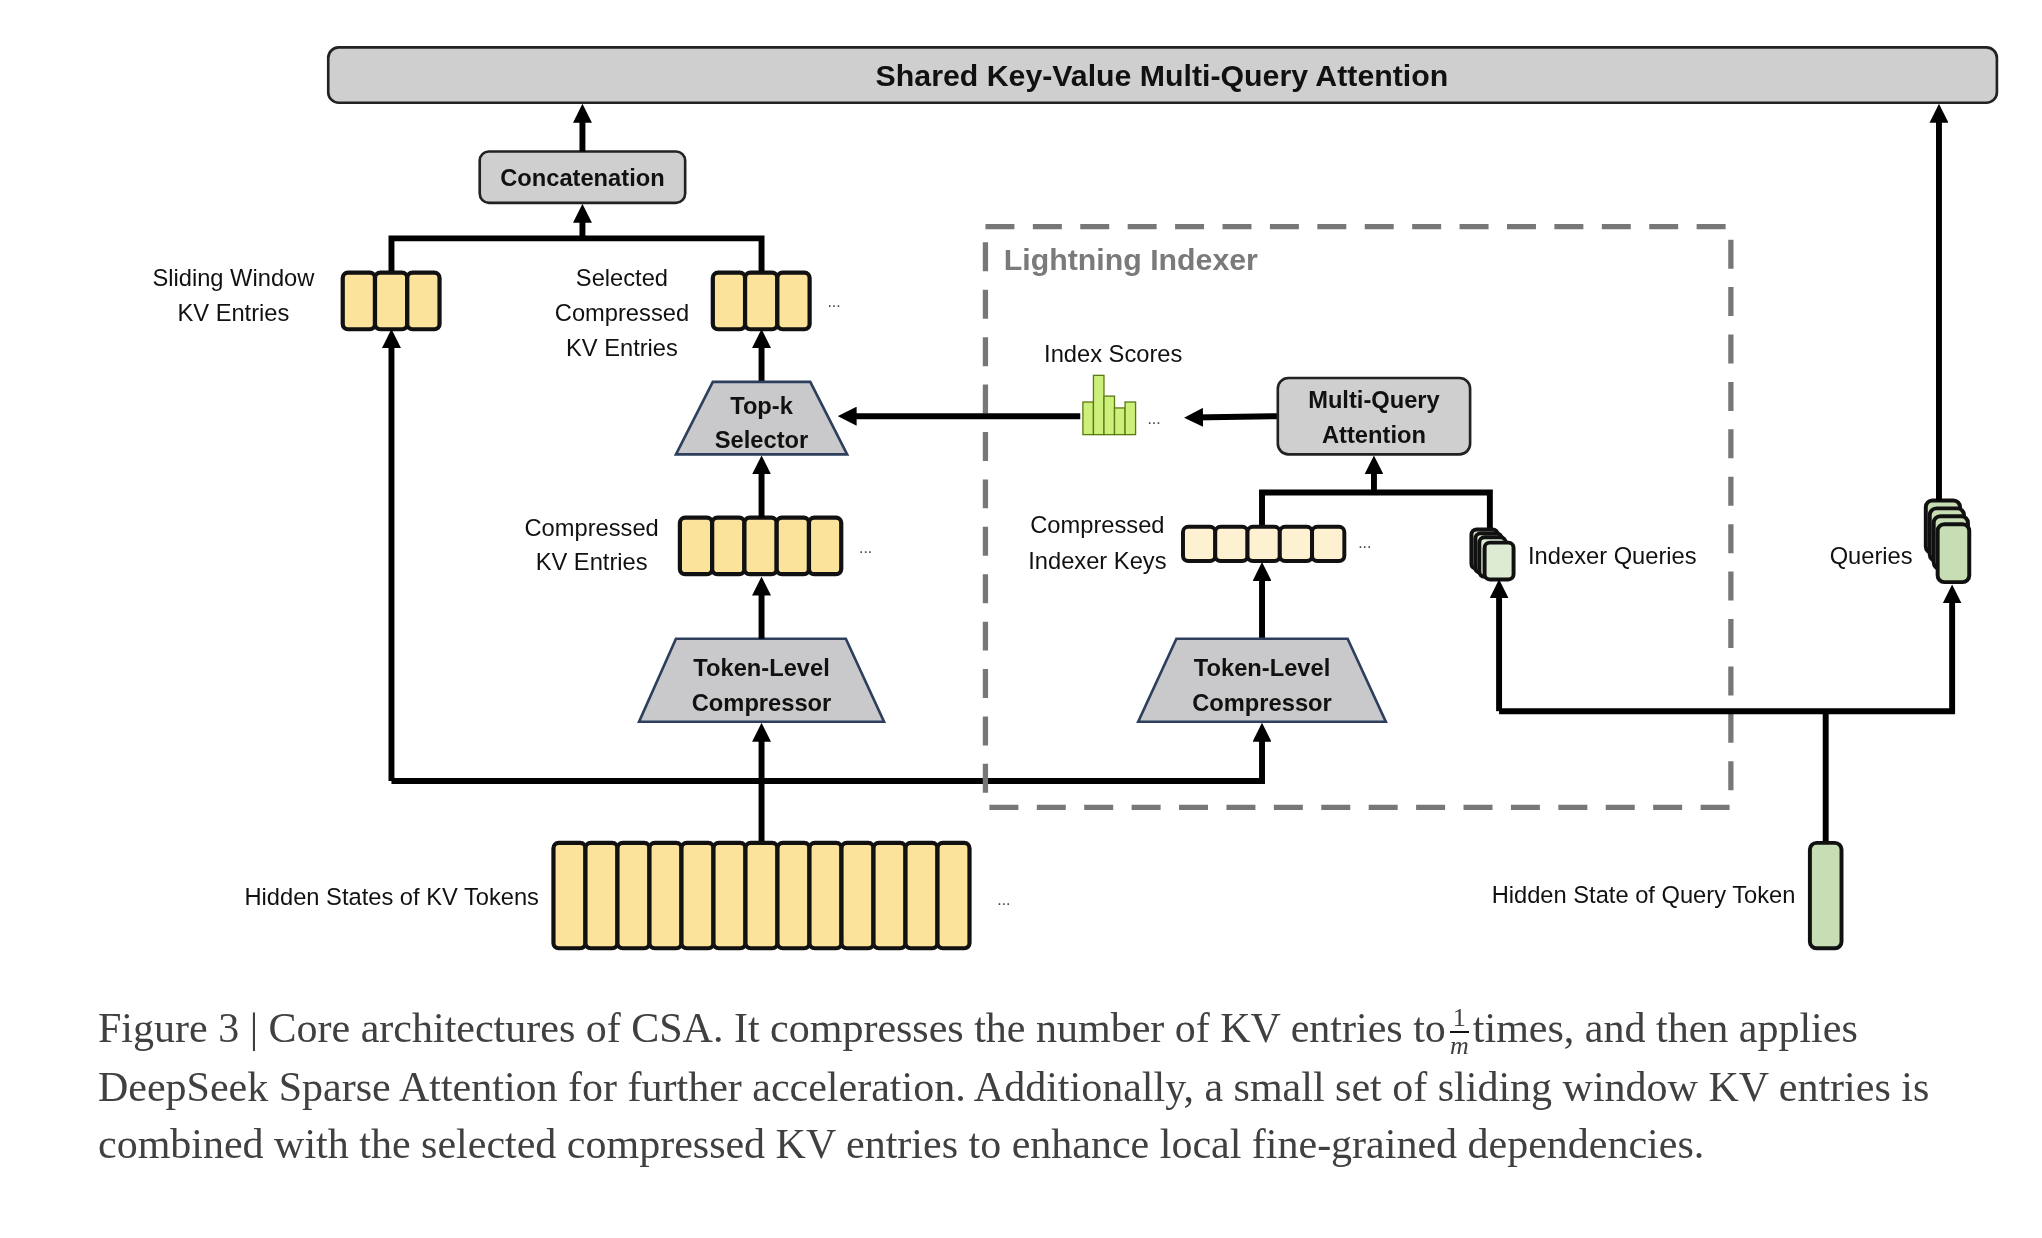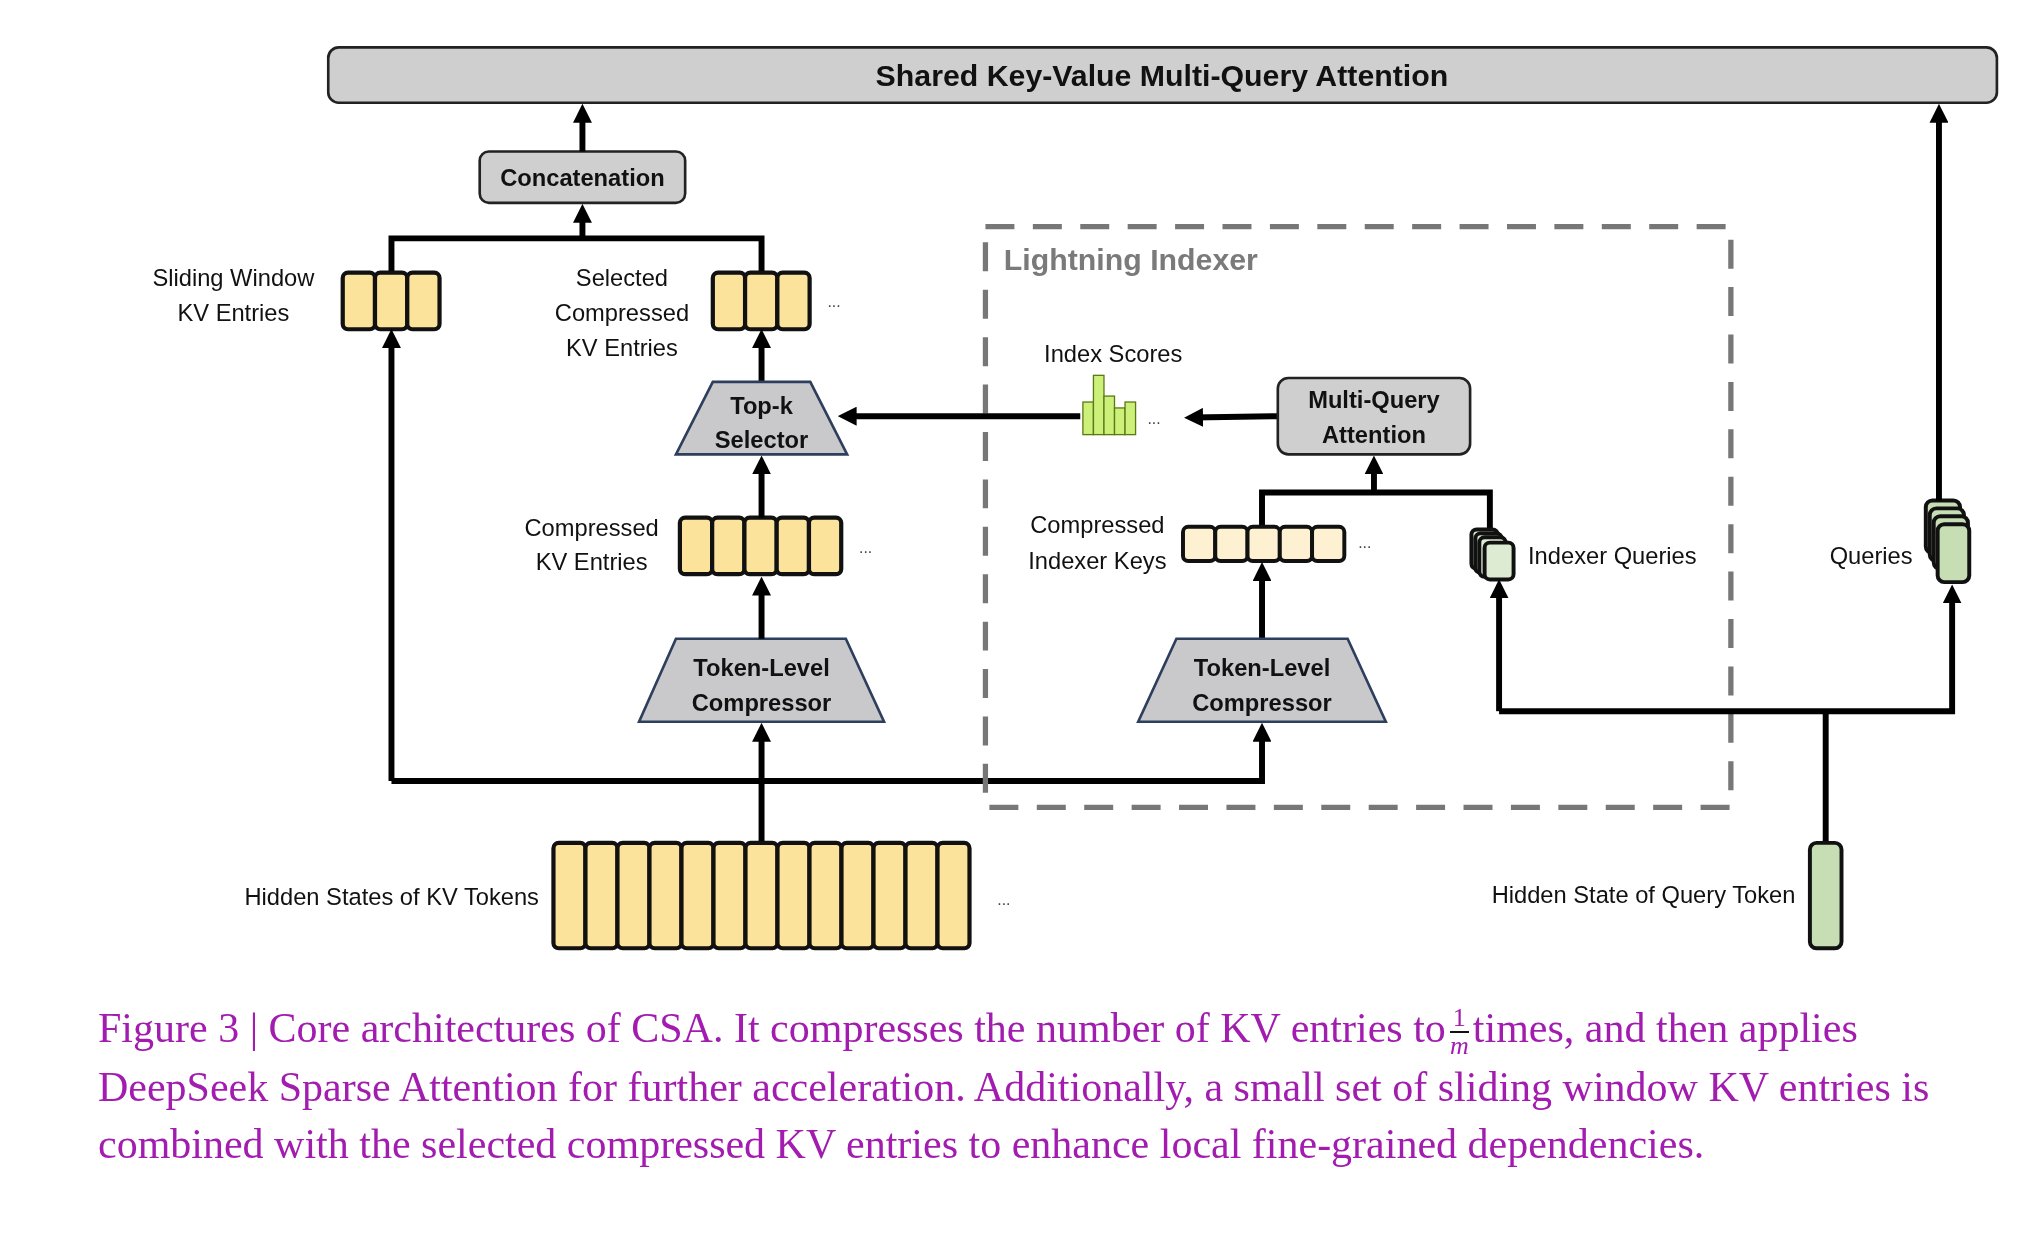--- a/index.html
+++ b/index.html
@@ -12,21 +12,21 @@
   .trap{fill:#c9c9cb;stroke:#2d3f5c;stroke-width:2;}
   .kv{fill:#fce39c;stroke:#111;stroke-width:3.2;}
   .ik{fill:#fdf1d2;stroke:#111;stroke-width:3;}
   .q{fill:#c7deb5;stroke:#111;stroke-width:3;}
   .iq{fill:#deebd3;stroke:#111;stroke-width:3;}
   .bar{fill:#ccf07a;stroke:#5c7a12;stroke-width:1;}
   .ln{stroke:#000;stroke-width:4.5;fill:none;}
   .dash{stroke:#777;stroke-width:4;fill:none;stroke-dasharray:22 14;}
   .ix{font-weight:bold;font-size:23px;fill:#7a7a7a;}
   .ell{font-size:12px;fill:#444;}
-  .caption{position:absolute;left:98px;top:1000px;width:1920px;font-family:"Liberation Serif",serif;font-size:42px;line-height:57px;color:#a21caf;}
+  .caption{position:absolute;left:98px;top:1000px;width:1920px;font-family:"Liberation Serif",serif;font-size:42px;line-height:57px;color:#404040;}
   .frac{display:inline-block;vertical-align:middle;text-align:center;font-size:26px;line-height:26px;font-style:normal;margin:0 4px;}
   .frac span{display:block;}
   .frac .num{border-bottom:2px solid #111;padding:0 3px;}
   .frac .den{font-style:italic;}
 </style>
 </head>
 <body>
 
 <svg viewBox="0 0 1550 940">
   <defs>

